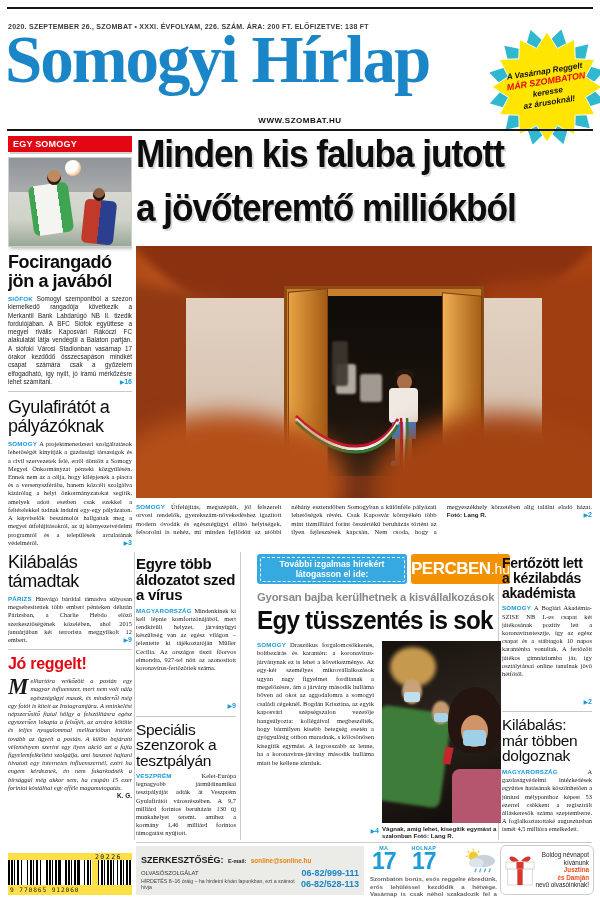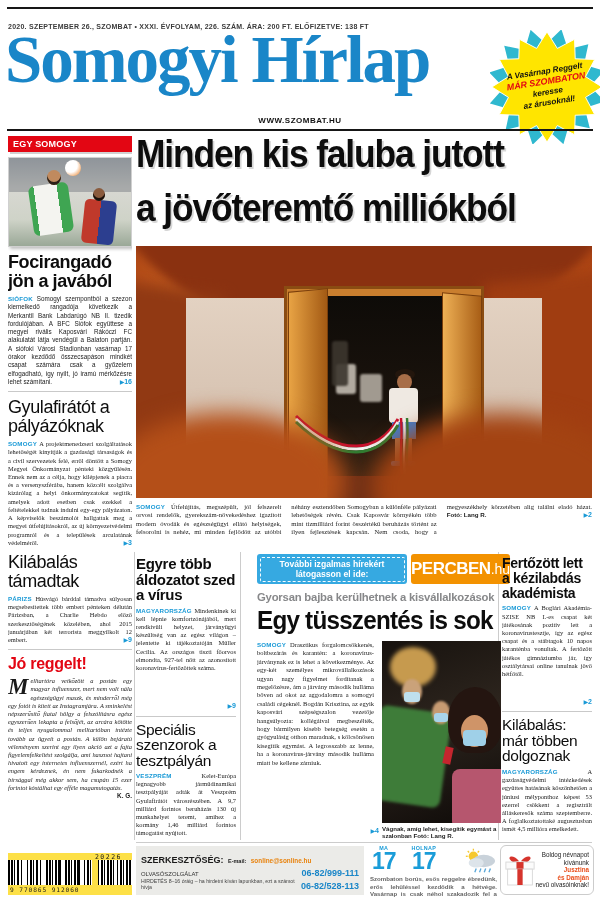--- a/index.html
+++ b/index.html
@@ -84,21 +84,21 @@
   .salonwrap{width:119px;margin-left:3px}
   .salon{height:182px;background:linear-gradient(160deg,#17120e,#2c241d 45%,#0e0a08);position:relative;overflow:hidden}
   .salcap{font-size:6.1px;font-weight:bold;line-height:7.4px;margin-top:2px;color:#222}
 
   
   .footrule{position:absolute;left:136px;right:8px;top:842px;height:1px;background:#ccc}
   .edbox{position:absolute;left:136px;top:846px;width:228px;height:49px;background:#ebebe8;padding:3px 5px;box-sizing:border-box}
   .edtitle{font-weight:bold;font-size:9px;display:inline}
   .edmail-label{font-size:5.5px;font-weight:bold}
   .edmail{font-size:6.4px;font-weight:bold;color:#e8820c}
-  .edrow{display:flex;justify-content:space-between;align-items:flex-end;margin-top:1.6px}
+  .edrow{display:flex;justify-content:space-between;align-items:center;margin-top:1.6px}
   .edlabel{font-size:5.2px;color:#444;padding-right:4px}
   .edlabel.big{font-size:5.9px;color:#333}
   .edphone{font-weight:bold;color:#1a86c8;font-size:9px;line-height:8px;white-space:nowrap}
 
   .weather{position:absolute;left:370px;top:845px;width:127px}
   .wtemps{display:flex;gap:16px;margin-left:2px}
   .wt{text-align:center}
   .wlabel{font-size:5.4px;font-weight:bold;color:#1a9cd8;letter-spacing:.3px}
   .wtemp{font-size:23px;font-weight:bold;color:#1a9cd8;line-height:21px;letter-spacing:-1px}
   .wicon{position:absolute;right:0;top:3px}

